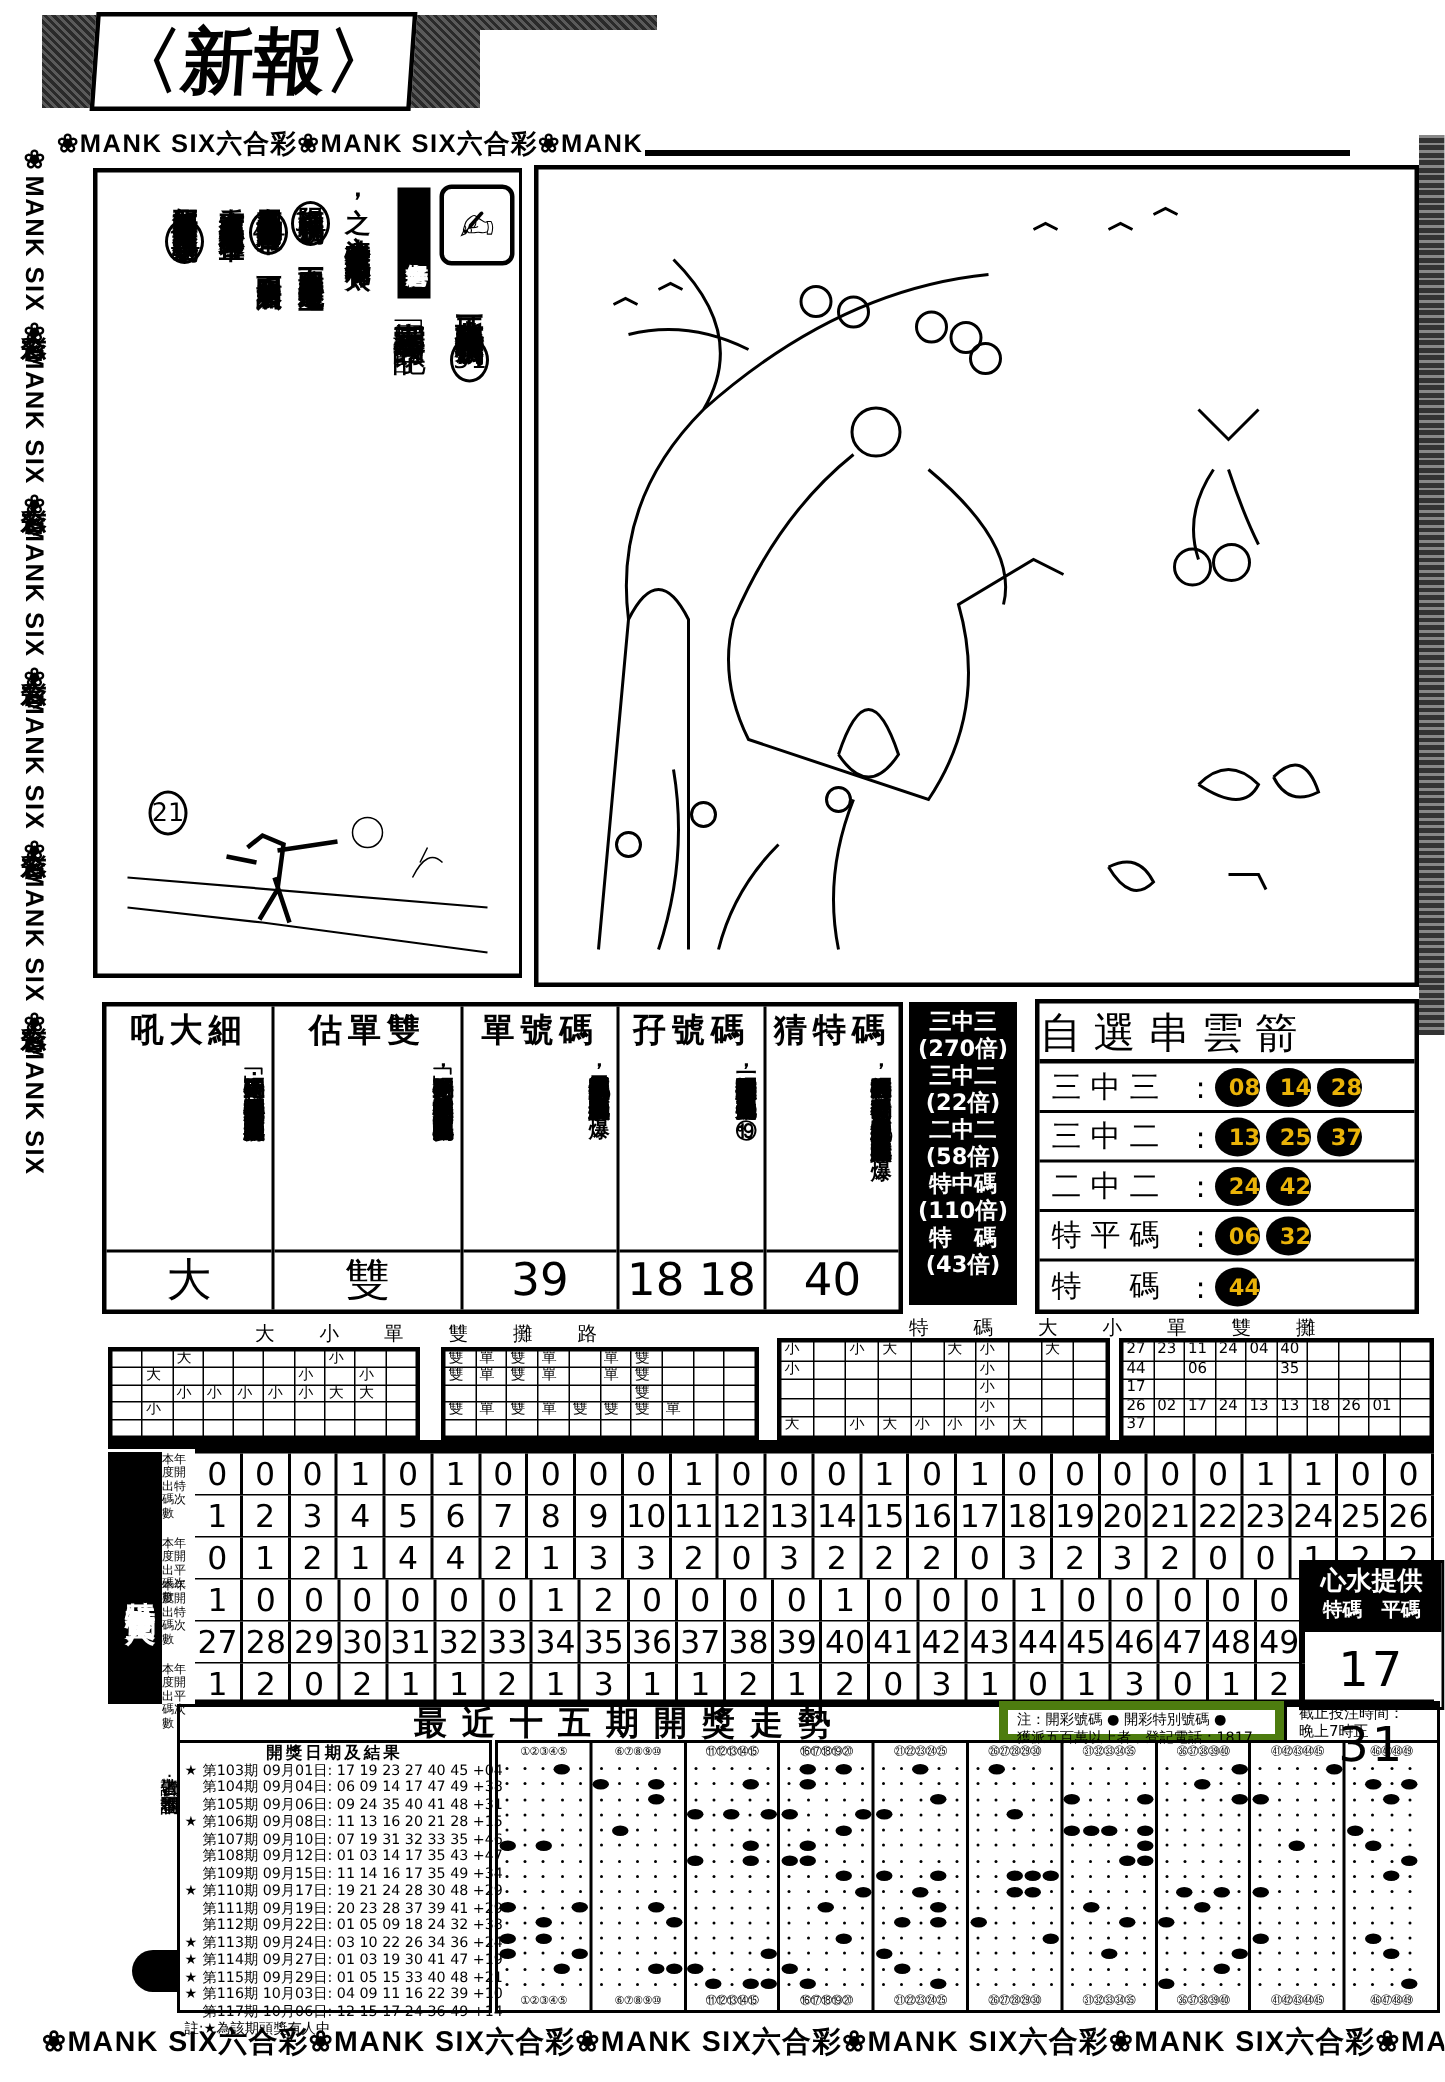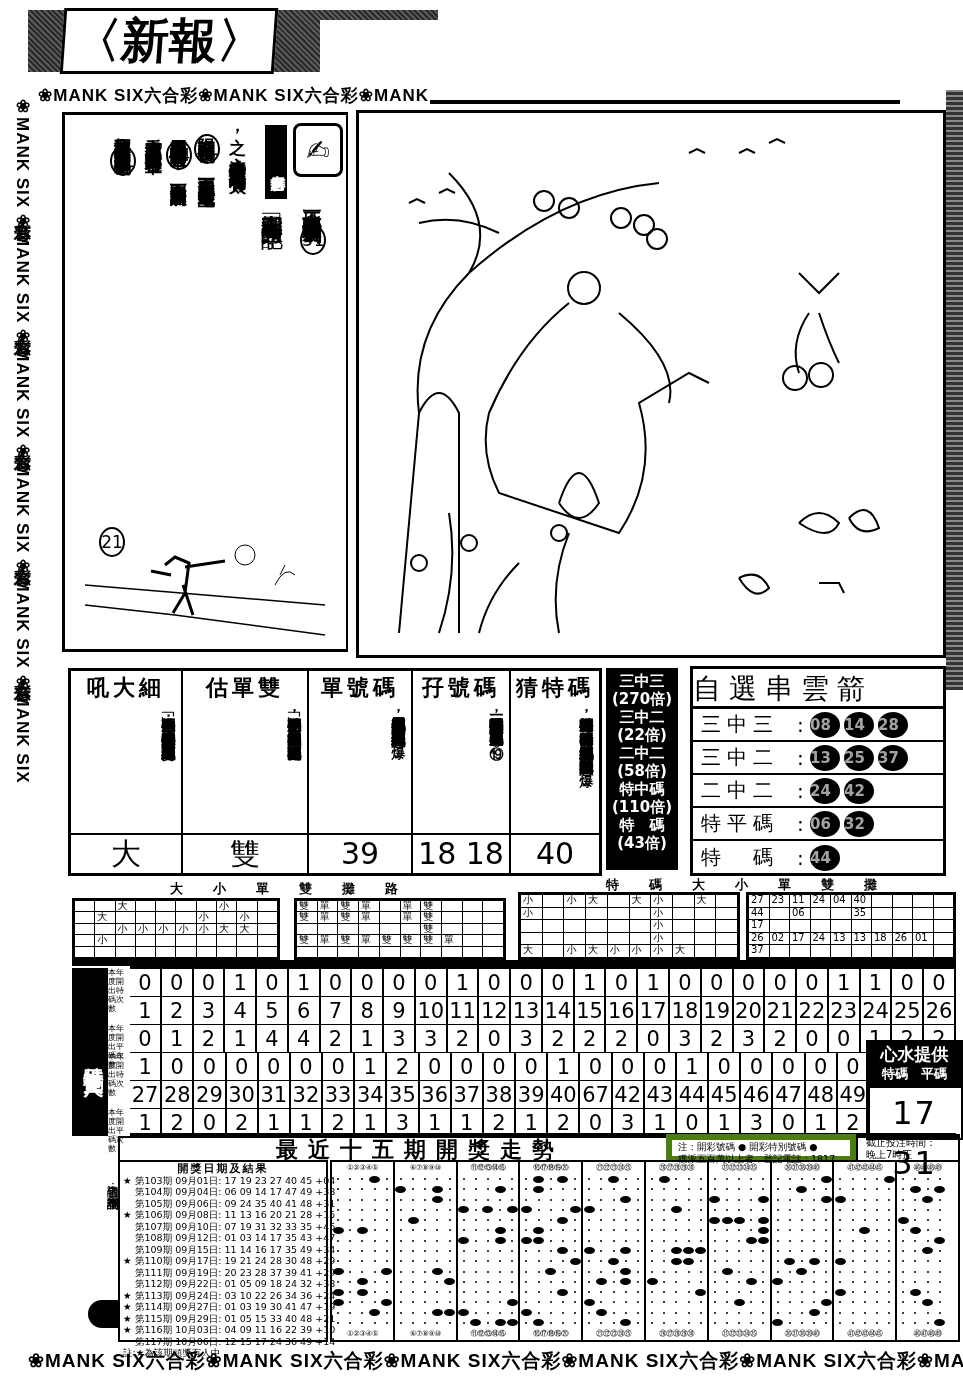--- a/index.html
+++ b/index.html
@@ -32,23 +32,23 @@
   .tip-body{flex:1;writing-mode:vertical-rl;font-size:14px;line-height:17px;padding:2px 4px;overflow:hidden;font-weight:bold}
   .tip-ans{height:40px;border-top:2px solid #000;font-size:30px;text-align:center;line-height:38px}
   
   #payout{left:606px;top:668px;width:72px;height:202px;background:#000;color:#fff;font-weight:bold;font-size:15px;text-align:center;padding-top:4px;line-height:18px}
   
   #select{left:690px;top:666px;width:256px;height:210px;border:3px solid #000}
   #select-title{height:40px;border-bottom:3px solid #000;text-align:left;font-size:28px;font-weight:normal;line-height:40px;letter-spacing:8px}
   .srow{height:33px;border-bottom:2px solid #000;display:flex;align-items:center;padding-left:8px;font-size:20px}
   .srow:last-child{border-bottom:none}
   .srow-label{width:96px;letter-spacing:6px}
-  .ball{display:inline-block;width:30px;height:26px;border-radius:50%;background:#000;color:#a3a3a3;font-size:15px;font-weight:bold;text-align:left;line-height:26px;margin-right:4px}
+  .ball{display:inline-block;width:30px;height:26px;border-radius:50%;background:#000;color:#eab308;font-size:15px;font-weight:bold;text-align:right;line-height:26px;margin-right:4px}
   
-  .grid-title{font-size:13px;font-weight:bold;letter-spacing:30px;white-space:nowrap}
+  .grid-title{font-size:13px;font-weight:normal;letter-spacing:30px;white-space:nowrap}
   .rgrid{border:3px solid #000;display:grid;background:#000;gap:1px}
   .rgrid div{background:#fff;font-size:10px;line-height:10px;padding-left:2px;overflow:hidden}
   
   #stats-side{left:72px;top:968px;width:36px;height:168px;background:#000;color:#fff;writing-mode:vertical-rl;font-size:20px;font-weight:bold;text-align:center;letter-spacing:2px;padding-top:12px}
   #stats-labels{left:108px;top:968px;width:22px;height:168px;font-size:8px;line-height:9px}
   #stats{left:130px;top:966px;width:826px;height:170px;border-top:3px solid #000;border-bottom:3px solid #000}
   .srow2{display:flex;height:28px;border-bottom:1px solid #000}
   .scell{flex:1;border-right:2px solid #000;text-align:center;font-size:21px;line-height:28px;overflow:hidden;white-space:nowrap}
   #provide{left:866px;top:1040px;width:97px;height:100px;border:2px solid #000}
   #provide-head{background:#000;color:#fff;font-weight:bold;font-size:17px;text-align:center;line-height:20px;height:46px;padding-top:2px}
@@ -545,21 +545,21 @@
       <div class="scell">31</div>
       <div class="scell">32</div>
       <div class="scell">33</div>
       <div class="scell">34</div>
       <div class="scell">35</div>
       <div class="scell">36</div>
       <div class="scell">37</div>
       <div class="scell">38</div>
       <div class="scell">39</div>
       <div class="scell">40</div>
-      <div class="scell">67</div>
+      <div class="scell">41</div>
       <div class="scell">42</div>
       <div class="scell">43</div>
       <div class="scell">44</div>
       <div class="scell">45</div>
       <div class="scell">46</div>
       <div class="scell">47</div>
       <div class="scell">48</div>
       <div class="scell">49</div>
     </div>
   <div class="srow2" id="r-r2" style="border-bottom: none; width: 740px;">

